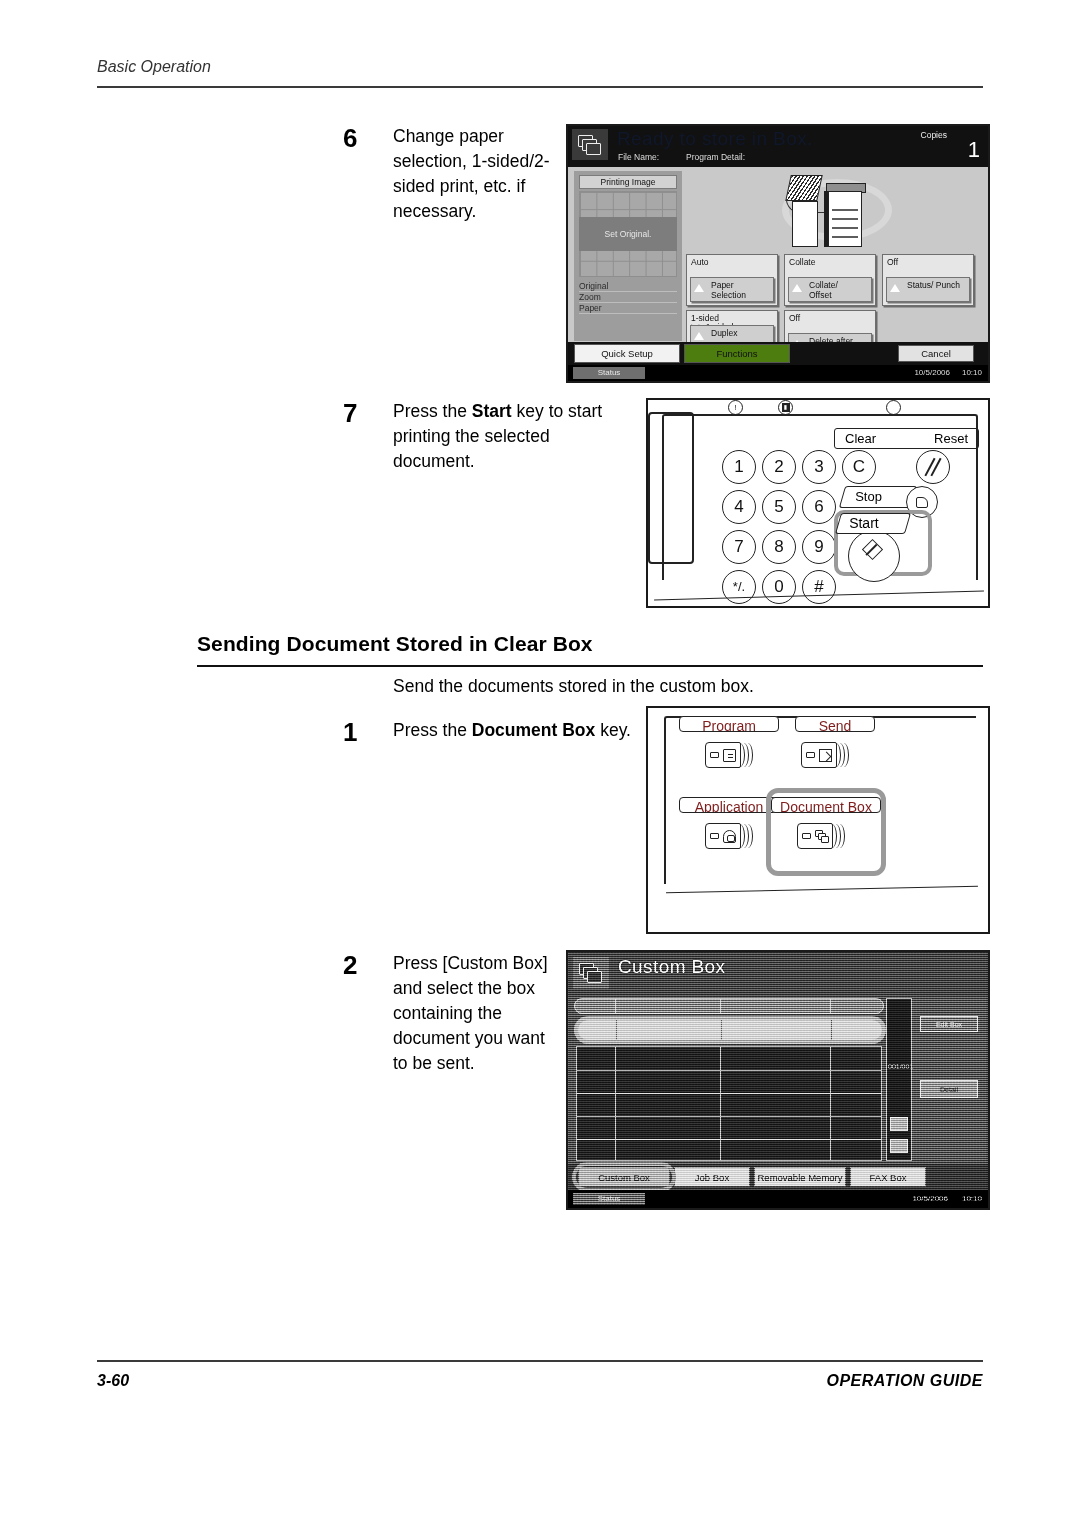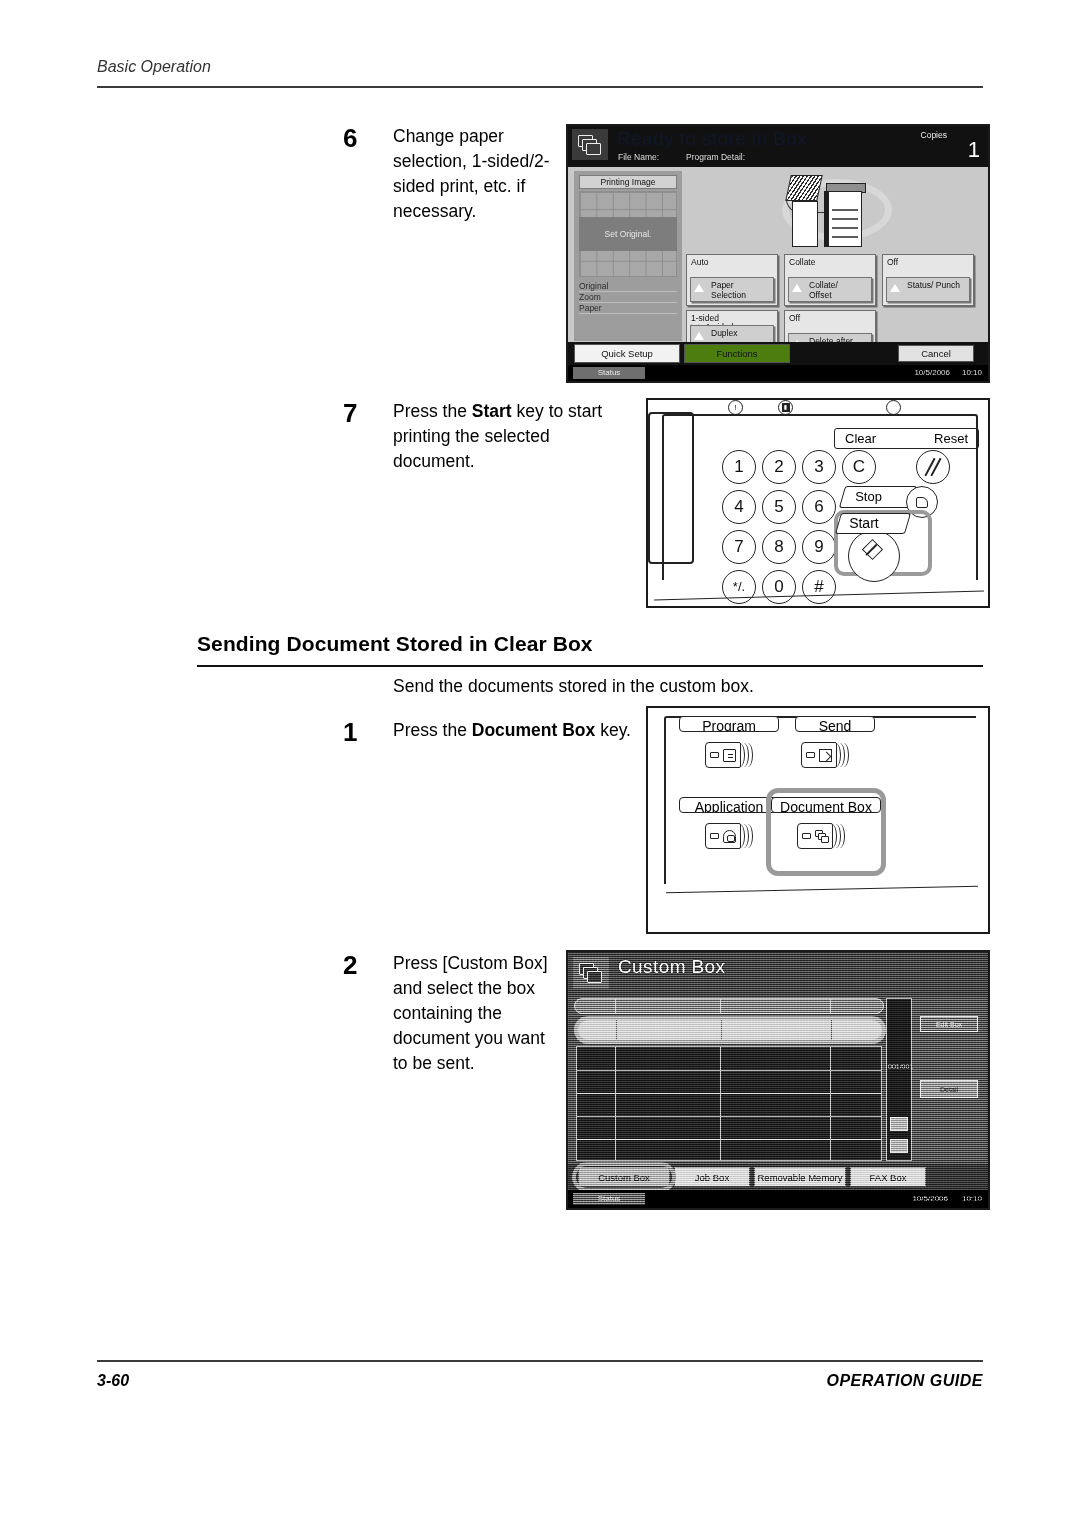--- a/index.html
+++ b/index.html
@@ -286,21 +286,21 @@
   .op .face {
     position:absolute; left:16px; top:8px; width:312px; height:168px;
     border-left:2px solid #222; border-top:2px solid #222; border-radius:3px 0 0 0;
   }
   .op .slope {
     position:absolute; left:18px; bottom:42px; width:312px; height:1px;
     background:#222; transform:rotate(-1.2deg);
   }
   .op .grpbar {
     position:absolute; height:16px; border:1.8px solid #222; border-radius:4px;
-    background:#fff; font-size:14px; line-height:19px; text-align:center; color:#000000;
+    background:#fff; font-size:14px; line-height:19px; text-align:center; color:#7f1d1d;
     overflow:hidden;
   }
   .op .grpbar.top1 { left:31px; top:8px; width:100px; }
   .op .grpbar.top2 { left:147px; top:8px; width:80px; }
   .op .grpbar.app  { left:31px; top:89px; width:100px; }
   .op .grpbar.dbx  { left:123px; top:89px; width:110px; z-index:3; }
 
   .opkey {
     position:absolute; width:48px; height:26px;
   }

